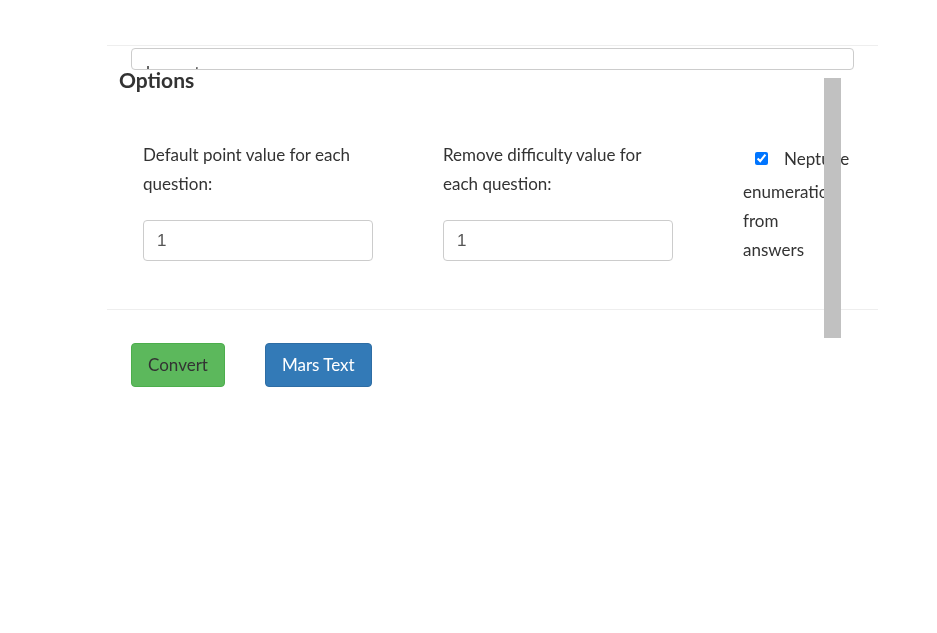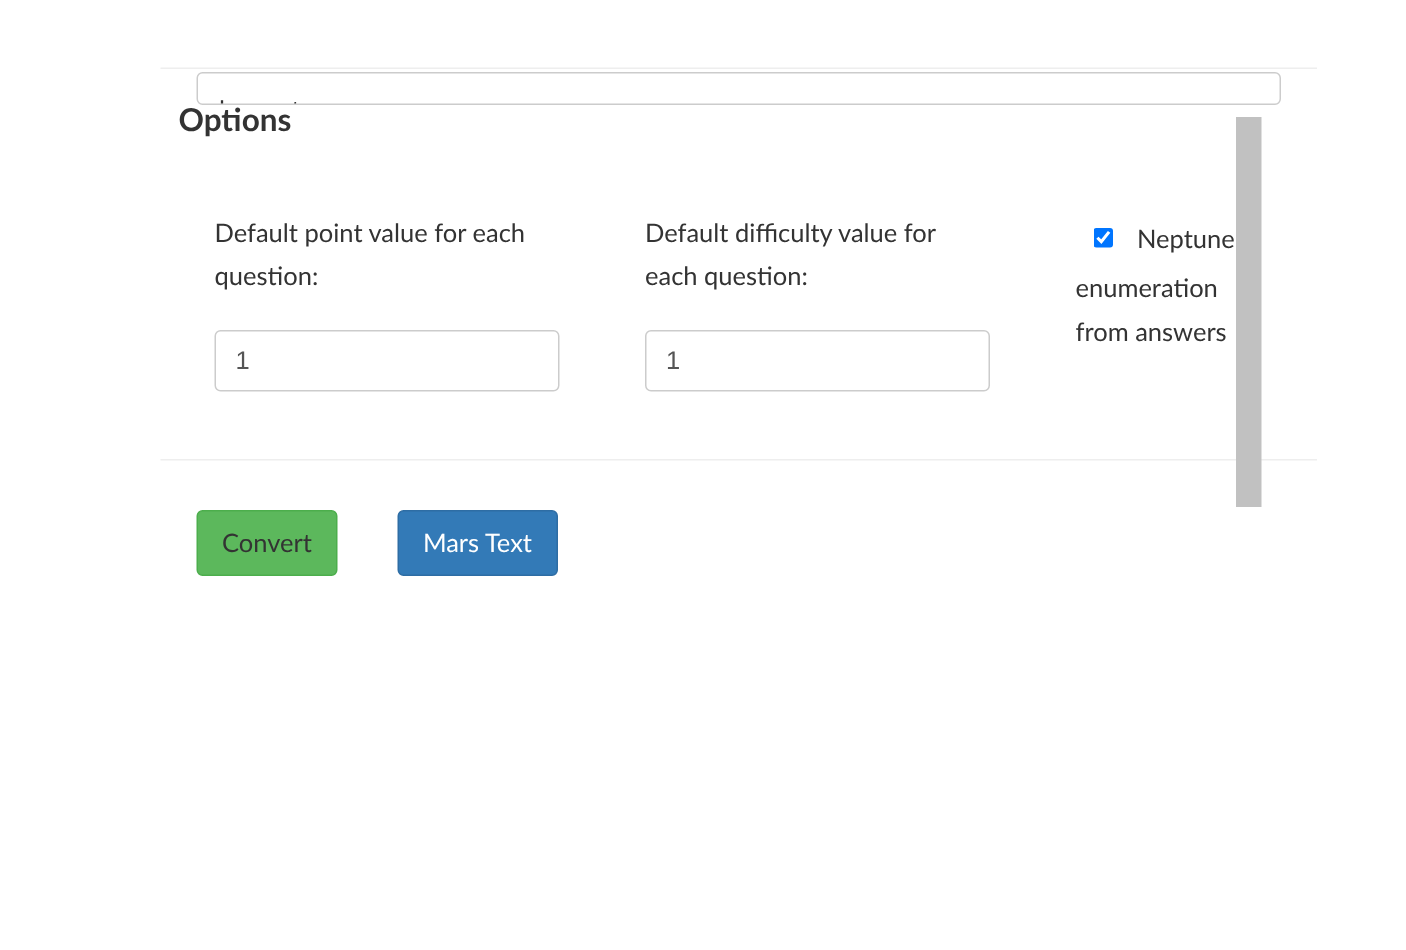--- a/index.html
+++ b/index.html
@@ -83,21 +83,21 @@
       margin: 21px 0;
     }
     .options-heading {
       font-size: 21px;
       font-weight: 700;
       color: #333;
       margin-bottom: 24px;
     }
     .options-row {
       display: flex;
-      gap: 3px;
+      gap: 16px;
     }
     .option-col {
       width: 260px;
       padding-right: 15px;
     }
     .option-label {
       font-size: 17px;
       line-height: 29px;
       color: #333;
       display: block;
@@ -190,21 +190,21 @@
 <hr class="divider">
 
 <h3 class="options-heading">Options</h3>
 
 <div class="options-row">
   <div class="option-col">
     <label class="option-label">Default point value for each question:</label>
     <input type="text" class="option-input" value="1" style="">
   </div>
   <div class="option-col">
-    <label class="option-label">Default difficulty value for each question:</label>
+    <label class="option-label">Remove difficulty value for each question:</label>
     <input type="text" class="option-input" value="1" style="">
   </div>
   <div class="checkbox-col">
     <label class="checkbox-label">
       <input type="checkbox" class="checkbox-input" checked="" style=""><span>Neptune enumeration from answers</span>
     </label>
   </div>
 </div>
 
 <hr class="divider">

